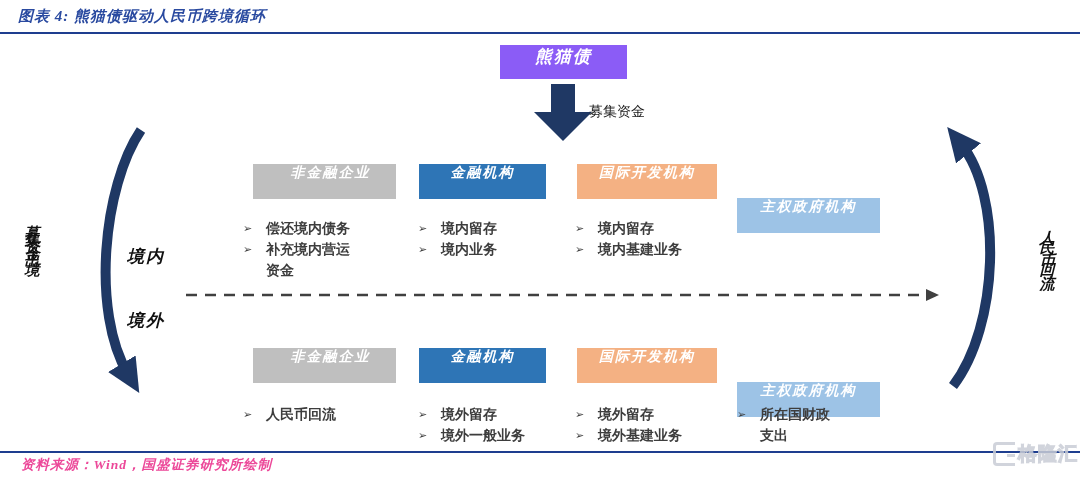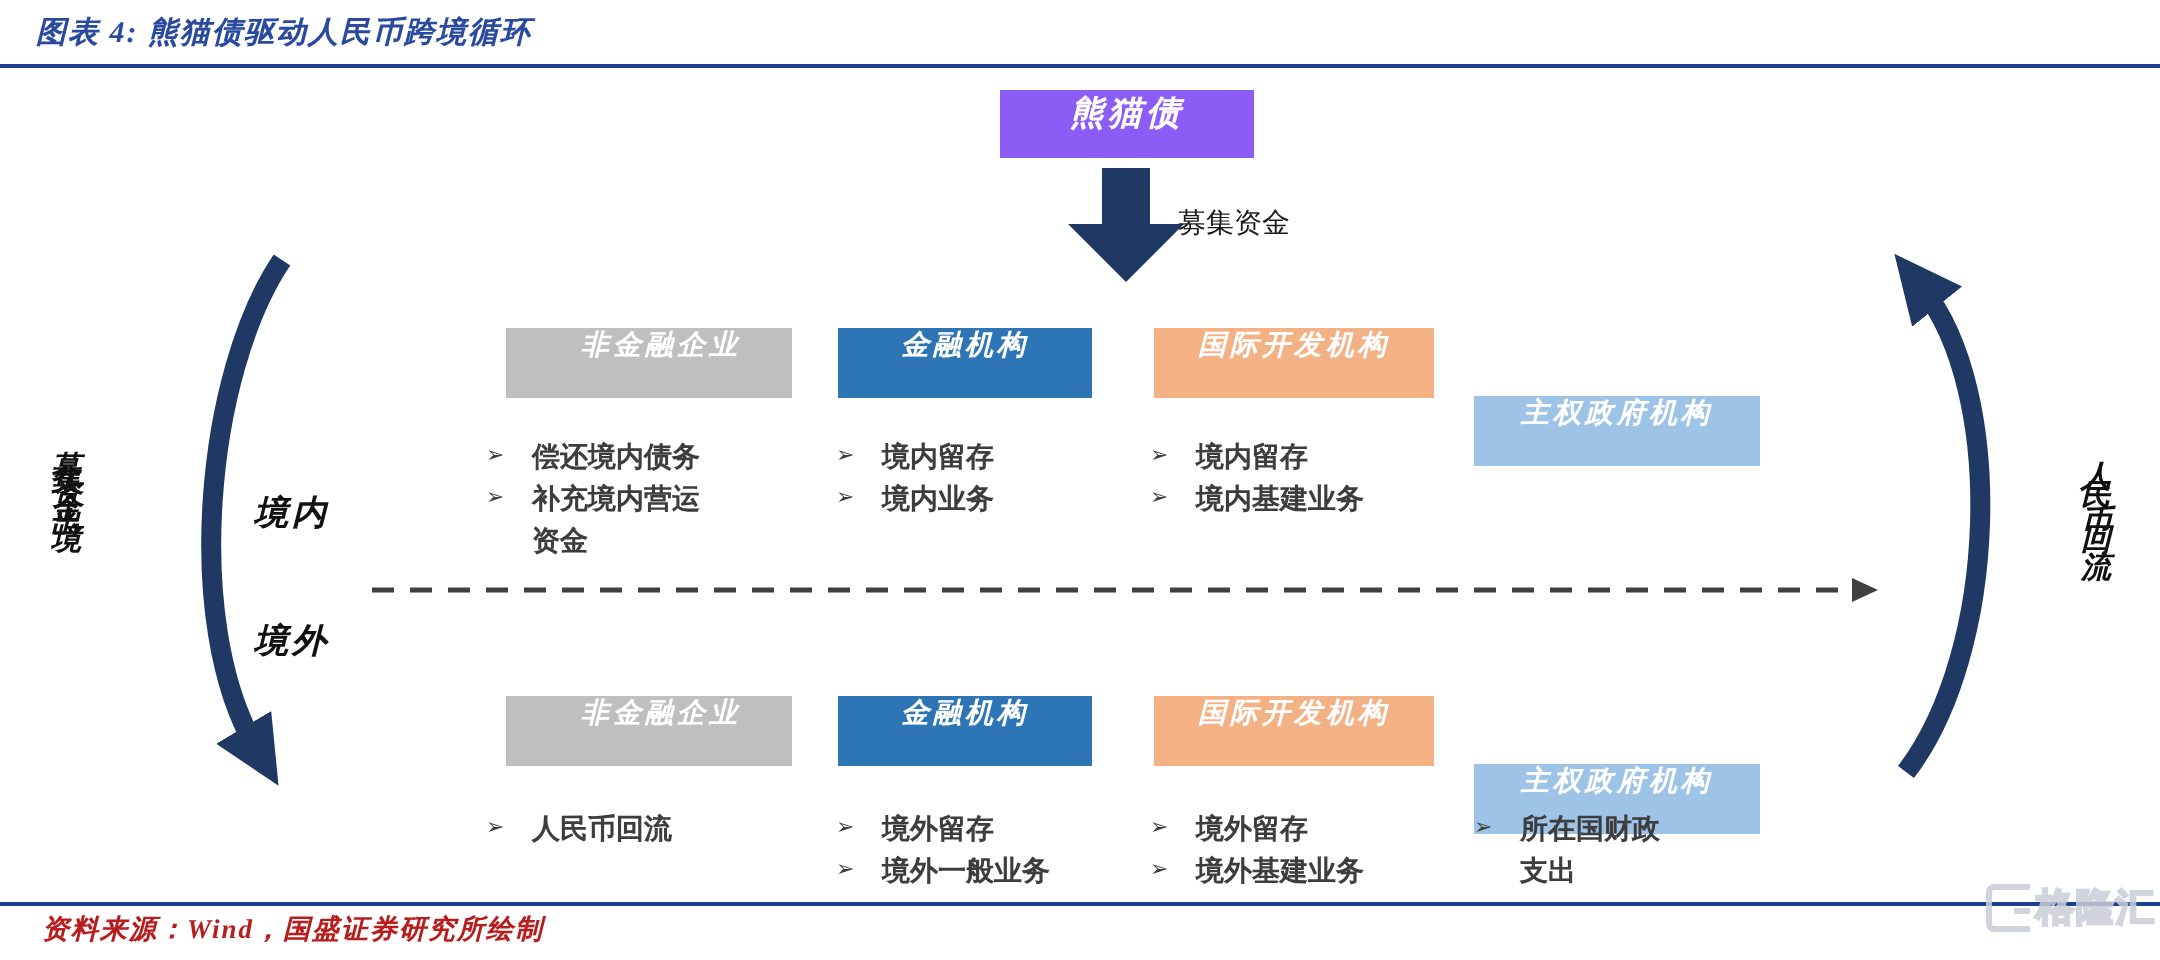--- a/index.html
+++ b/index.html
@@ -33,21 +33,21 @@
   .region-domestic{top:245px;}
   .region-overseas{top:309px;}
 
   .vlabel{position:absolute;writing-mode:vertical-rl;text-orientation:upright;
           font:italic bold 15px "Liberation Serif",serif;color:#111;}
   .vlabel-left{left:22px;top:213px;letter-spacing:7px;}
   .vlabel-right{left:1037px;top:218px;letter-spacing:11px;}
 
   .flow-svg{position:absolute;left:0;top:0;pointer-events:none;}
 
-  .source{position:absolute;left:21px;top:456px;font:italic bold 13.5px "Liberation Serif",serif;color:#b91c1c;letter-spacing:1px;}
+  .source{position:absolute;left:21px;top:456px;font:italic bold 13.5px "Liberation Serif",serif;color:#ec4899;letter-spacing:1px;}
 
   .logo{position:absolute;right:2px;top:441px;display:flex;align-items:center;gap:3px;opacity:.85;}
   .logo-g{width:22px;height:24px;border:3px solid #c9cdd6;border-right:none;border-radius:4px 0 0 4px;
           box-sizing:border-box;position:relative;}
   .logo-g:after{content:"";position:absolute;right:0;top:9px;width:8px;height:3px;background:#c9cdd6;}
   .logo-text{font:bold 19px "Liberation Sans",sans-serif;color:#e9ebf0;-webkit-text-stroke:1.2px #c9cdd6;letter-spacing:1px;}
 </style>
 </head>
 <body>
 

